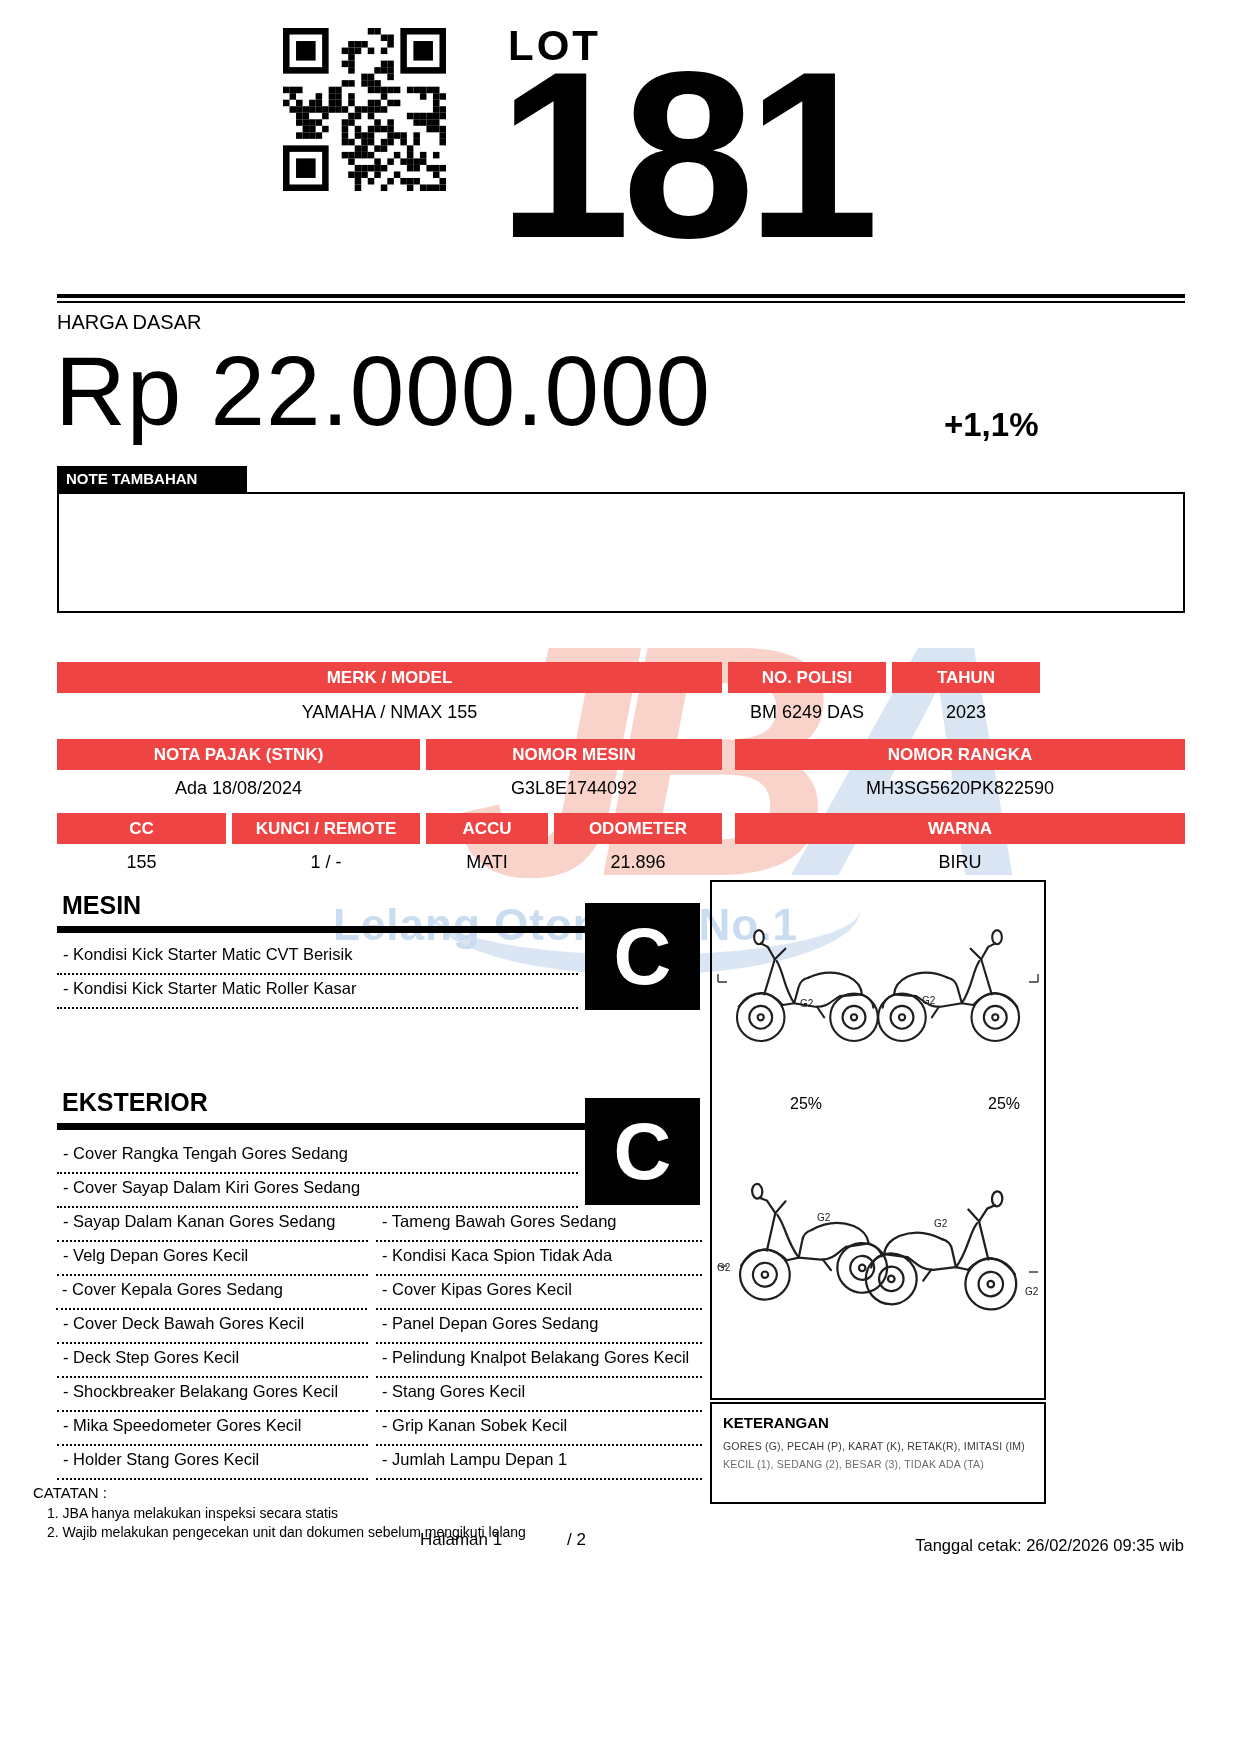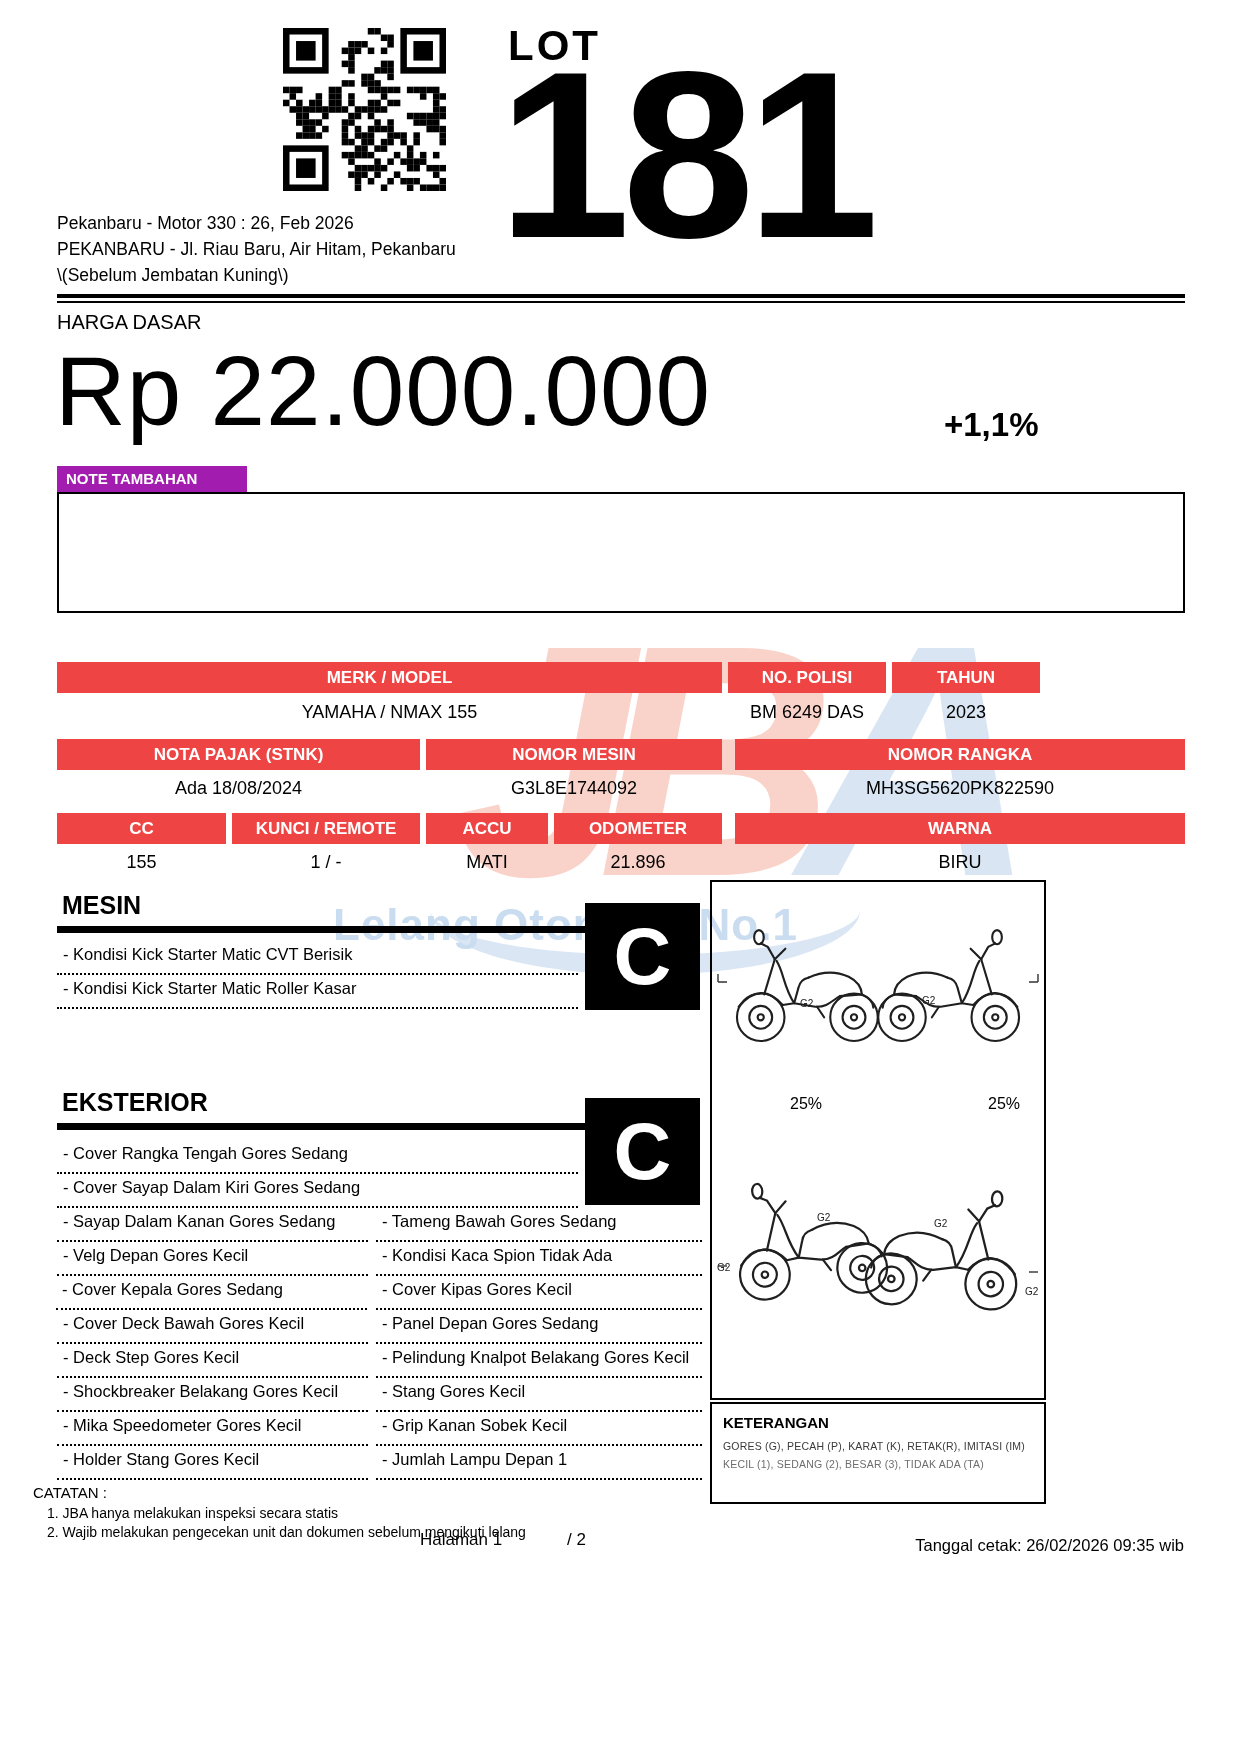--- a/index.html
+++ b/index.html
@@ -20,21 +20,21 @@
     border-radius:50%; opacity:.55; }
   .wm-tagline { left:333px; top:900px; font-size:44px; font-weight:700; color:#c9dcf0; letter-spacing:1px; }
 
   .lot-label { left:508px; top:22px; font-size:42px; font-weight:700; letter-spacing:3px; }
   .lot-number { left:498px; top:36px; font-size:238px; font-weight:700; letter-spacing:-8px; line-height:1; }
   .addr { left:57px; top:210px; font-size:17.5px; line-height:26px; }
   .rule { left:57px; top:294px; width:1128px; height:9px; border-top:4px solid #000; border-bottom:2px solid #000; }
   .harga-label { left:57px; top:311px; font-size:20px; }
   .price { left:55px; top:338px; font-size:98px; line-height:1.1; letter-spacing:1px; }
   .pct { left:944px; top:406px; font-size:33px; font-weight:700; }
-  .note-tab { left:57px; top:466px; width:190px; height:26px; background:#a21caf; color:#fff;
+  .note-tab { left:57px; top:466px; width:190px; height:26px; background:#000000; color:#fff;
     font-size:15px; font-weight:700; line-height:26px; padding-left:9px; }
   .note-box { left:57px; top:492px; width:1128px; height:121px; border:2px solid #000; font-size:16px; padding:6px; }
 
   .th { position:absolute; height:31px; background:#ef4444; color:#fff; font-weight:700; font-size:17px;
     text-align:center; line-height:31px; }
   .td { position:absolute; height:32px; font-size:18px; text-align:center; line-height:32px; }
 
   .sec-title { position:absolute; font-size:25px; font-weight:700; }
   .sec-bar { position:absolute; left:57px; width:528px; height:7px; background:#000; }
   .grade { position:absolute; width:115px; height:107px; background:#000; color:#fff;
@@ -268,25 +268,20 @@
       <rect x="125.39999999999999" y="6.6" width="33" height="33" fill="#fff"></rect>
       <rect x="132" y="13.2" width="19.799999999999997" height="19.799999999999997" fill="#000"></rect>
       <rect x="0" y="118.8" width="46.199999999999996" height="46.199999999999996"></rect>
       <rect x="6.6" y="125.39999999999999" width="33" height="33" fill="#fff"></rect>
       <rect x="13.2" y="132" width="19.799999999999997" height="19.799999999999997" fill="#000"></rect>
     </svg>
 
   <div class="abs lot-label">LOT</div>
   <div class="abs lot-number">181</div>
 
-  <div class="abs addr">
-    <div>Pekanbaru - Motor 330 : 26, Feb 2026</div>
-    <div>PEKANBARU - Jl. Riau Baru, Air Hitam, Pekanbaru</div>
-    <div>\(Sebelum Jembatan Kuning\)</div>
-  </div>
 
   <div class="abs rule"></div>
 
   <div class="abs harga-label">HARGA DASAR</div>
   <div class="abs price">Rp 22.000.000</div>
   <div class="abs pct">+1,1%</div>
 
   <div class="abs note-tab">NOTE TAMBAHAN</div>
   <div class="abs note-box"></div>
 

